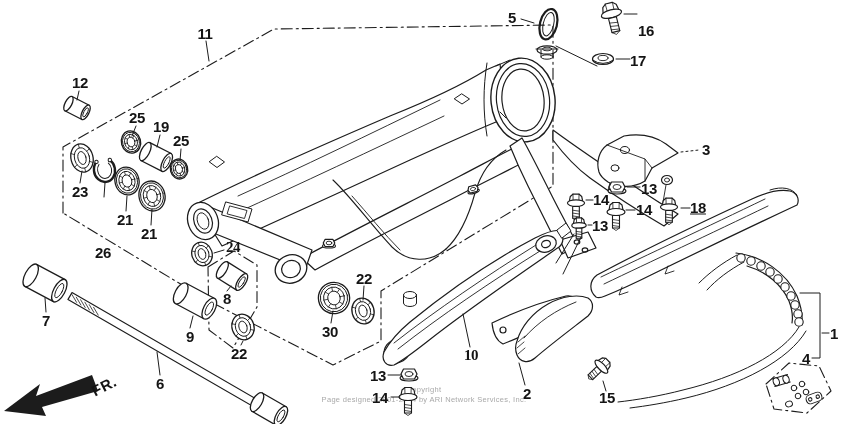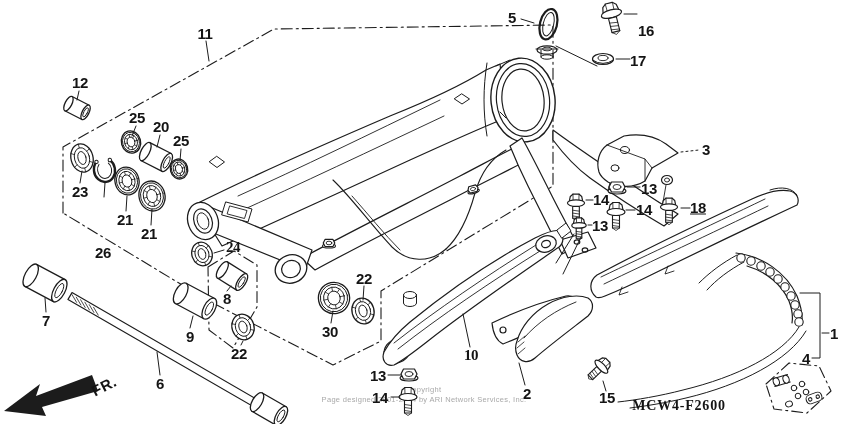--- a/index.html
+++ b/index.html
@@ -281,21 +281,21 @@
 
       <path d="M4,411 L40,384 L36,396 L92,375 L98,391 L42,407 L46,416 Z" fill="#1c1c1c" stroke="none"></path>
     </g>
   </svg>
 
   <div class="overlay">
     <div id="labels">
         <div class="plabel" style="left: 205px; top: 33px; text-align: center;">11</div>
         <div class="plabel" style="left: 80px; top: 82px;">12</div>
         <div class="plabel" style="left: 137px; top: 117px;">25</div>
-        <div class="plabel" style="left: 161px; top: 126px;">20</div>
+        <div class="plabel" style="left: 161px; top: 126px;">19</div>
         <div class="plabel" style="left: 181px; top: 140px;">25</div>
         <div class="plabel" style="left: 80px; top: 191px;">23</div>
         <div class="plabel" style="left: 103px; top: 206px; margin-top: 46px;">26</div>
         <div class="plabel" style="left: 125px; top: 219px;">21</div>
         <div class="plabel" style="left: 149px; top: 233px;">21</div>
         <div class="plabel" style="left: 233px; top: 247px; font-family: Liberation Serif, serif;">24</div>
         <div class="plabel" style="left: 227px; top: 298px;">8</div>
         <div class="plabel" style="left: 239px; top: 353px;">22</div>
         <div class="plabel" style="left: 46px; top: 320px;">7</div>
         <div class="plabel" style="left: 190px; top: 336px;">9</div>
@@ -312,16 +312,15 @@
         <div class="plabel" style="left: 706px; top: 149px;">3</div>
         <div class="plabel" style="left: 649px; top: 188px;">13</div>
         <div class="plabel" style="left: 601px; top: 199px;">14</div>
         <div class="plabel" style="left: 644px; top: 209px;">14</div>
         <div class="plabel" style="left: 698px; top: 207px; text-decoration: underline;">18</div>
         <div class="plabel" style="left: 600px; top: 225px;">13</div>
         <div class="plabel" style="left: 607px; top: 397px;">15</div>
         <div class="plabel" style="left: 834px; top: 333px;">1</div>
         <div class="plabel" style="left: 806px; top: 358px;">4</div>
       </div>
-    <div class="code" style="left:679px;top:406px">MCW4-F2600</div>
     <div class="fr" style="left:104px;top:386px">FR.</div>
   </div>
 </div>
 
 </body></html>

